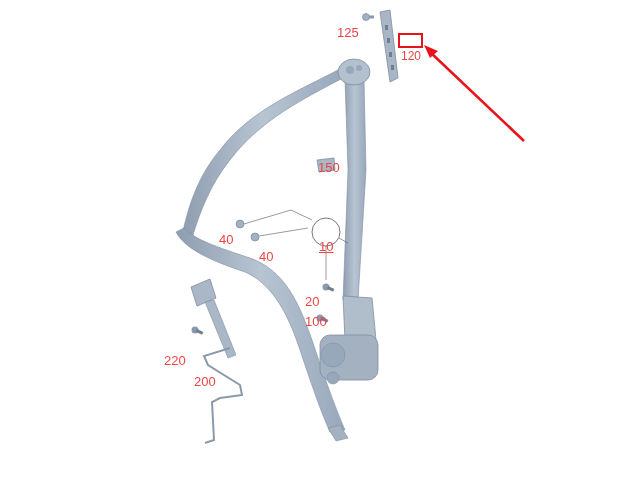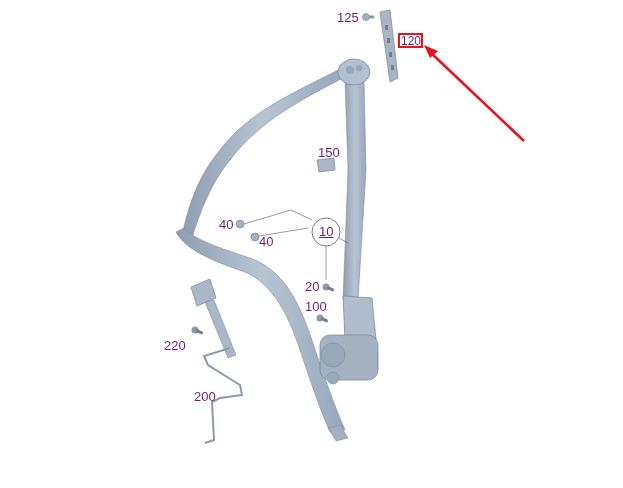--- a/index.html
+++ b/index.html
@@ -1,18 +1,18 @@
 <!DOCTYPE html>
 <html><head>
 <meta charset="utf-8">
 <style>
   html, body { margin:0; padding:0; background:#ffffff; }
   body { width:623px; height:488px; position:relative; overflow:hidden; font-family:"Liberation Sans", sans-serif; }
   #diagram { position:absolute; left:0; top:0; width:623px; height:488px; }
-  .lbl { position:absolute; font-size:13px; color:#701a75; line-height:14px; white-space:nowrap; }
+  .lbl { position:absolute; font-size:13px; color:#ef4444; line-height:14px; white-space:nowrap;margin-top:15px; }
   .hl { position:absolute; border:2px solid #e8141c; box-sizing:border-box; }
 </style>
 </head>
 <body>
 
 <svg id="diagram" viewBox="0 0 623 488" xmlns="http://www.w3.org/2000/svg">
   <defs>
     <linearGradient id="belt" x1="0" x2="1" y1="0" y2="0">
       <stop offset="0" stop-color="#8e9db0"></stop>
       <stop offset="0.5" stop-color="#b7c4d2"></stop>
@@ -95,13 +95,13 @@
 
 <span class="lbl" style="left:337px;top:11px;">125</span>
 <span class="lbl" style="left:401px;top:34px;font-size:12px;text-align:right;">120</span>
 <span class="lbl" style="left:318px;top:146px;">150</span>
 <span class="lbl" style="left:219px;top:218px;">40</span>
 <span class="lbl" style="left:259px;top:235px;text-align:right;">40</span>
 <span class="lbl" style="left:319px;top:225px;text-decoration:underline;">10</span>
 <span class="lbl" style="left:305px;top:280px;">20</span>
 <span class="lbl" style="left:305px;top:300px;">100</span>
 <span class="lbl" style="left:164px;top:339px;text-align:center;">220</span>
-<span class="lbl" style="left:194px;top:390px;text-align:right;">200</span>
+<span class="lbl" style="left:194px;top:360px;text-align:right;">200</span>
 
 </body></html>

